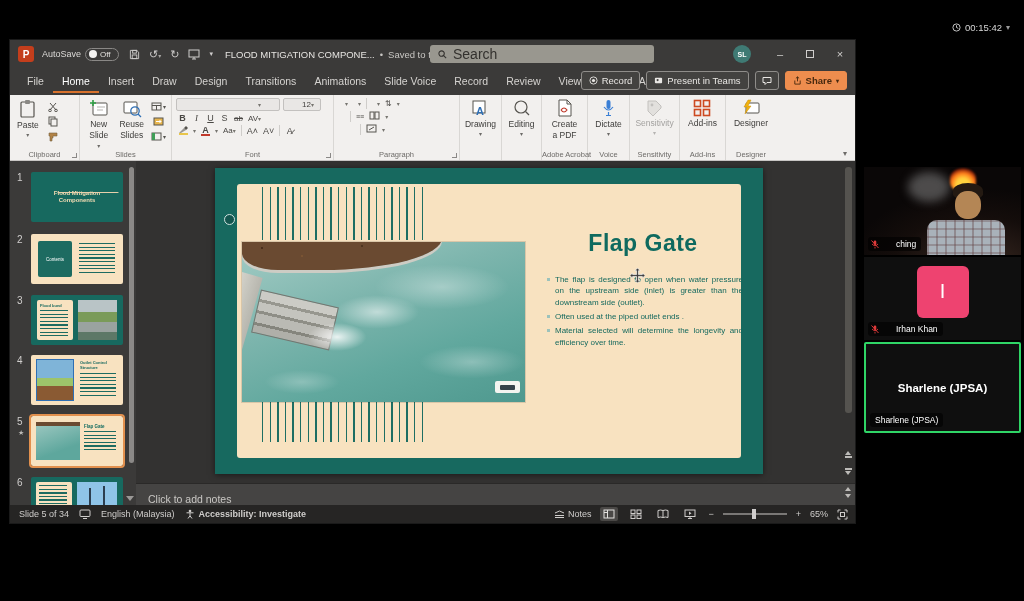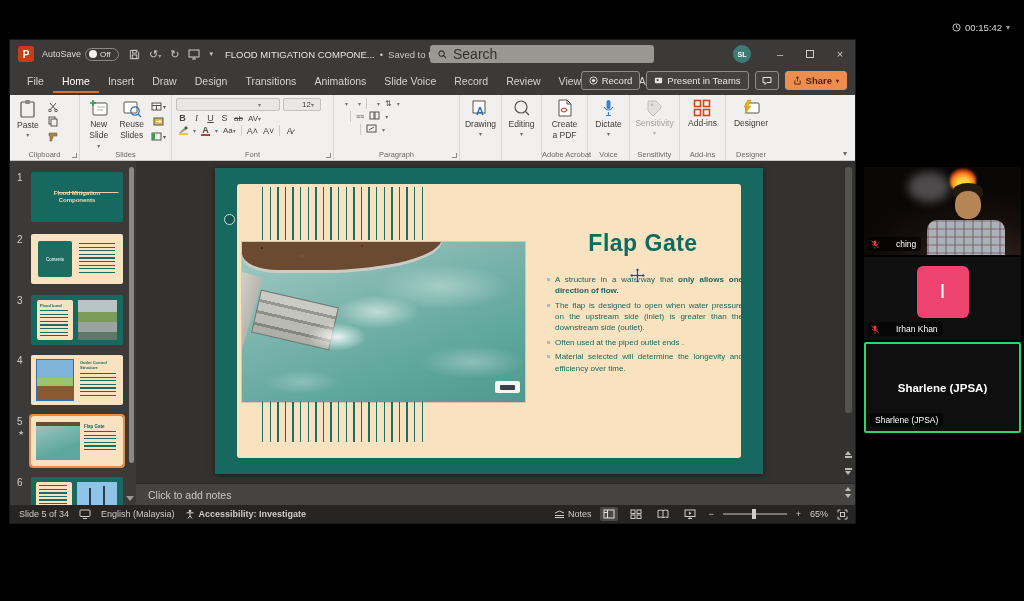--- a/index.html
+++ b/index.html
@@ -76,21 +76,21 @@
   .fakelines.cream{background:repeating-linear-gradient(180deg,#e7d0ab 0 1.3px,transparent 1.3px 3.6px);}
 
   .editorcol{flex:1 1 auto;display:flex;flex-direction:column;min-width:0;}
   .canvas{flex:1 1 auto;background:#333231;position:relative;overflow:hidden;}
   .vthumb{position:absolute;right:3px;top:6px;width:7px;height:246px;background:#55534f;border-radius:3px;}
   .vbtn{position:absolute;right:1px;width:12px;height:13px;display:flex;flex-direction:column;align-items:center;justify-content:center;gap:1px;}
   .tri-u{width:0;height:0;border-left:3.5px solid transparent;border-right:3.5px solid transparent;border-bottom:4px solid #bdbbb8;}
   .tri-d{width:0;height:0;border-left:3.5px solid transparent;border-right:3.5px solid transparent;border-top:4px solid #bdbbb8;}
   .bar-u{width:7px;height:1.5px;background:#bdbbb8;}
 
-  .notes{height:22px;background:#454443;border-top:1px solid #2a2928;display:flex;align-items:center;padding-left:12px;color:#c9c7c4;font-size:10.5px;position:relative;flex:0 0 auto;}
+  .notes{height:22px;background:#454443;border-top:1px solid #2a2928;display:flex;align-items:flex-end;padding-left:12px;color:#c9c7c4;font-size:10.5px;position:relative;flex:0 0 auto;}
 
   
   .slide{position:absolute;left:79px;top:7px;width:548px;height:306px;background:#17695f;box-shadow:0 1px 6px rgba(0,0,0,.5);}
   .cream{position:absolute;left:22px;top:16px;width:504px;height:274px;background:#f8e2c0;border-radius:3px;}
   .stripes{position:absolute;background:repeating-linear-gradient(90deg,#1e6e63 0 1.5px,transparent 1.5px 7.6px);}
   .str-top{left:47px;top:19px;width:166px;height:53px;}
   .str-bot{left:47px;top:234px;width:166px;height:40px;}
   .handle{position:absolute;left:9px;top:46px;width:11px;height:11px;border-radius:50%;background:#14564f;border:1.5px solid #cfe2de;}
   .photo{position:absolute;left:27px;top:74px;width:283px;height:160px;background:linear-gradient(160deg,#a3ccc5 0%,#7db5ad 38%,#61a89e 68%,#4f998f 100%);overflow:hidden;box-shadow:0 0 0 1px rgba(0,0,0,.12);}
   .dirt{position:absolute;left:0;top:-4px;width:200px;height:32px;background:radial-gradient(3px 3px at 20px 10px,#4a2f1c 40%,transparent 41%),radial-gradient(3px 3px at 60px 18px,#7a5433 40%,transparent 41%),radial-gradient(4px 3px at 120px 8px,#4f3520 40%,transparent 41%),#6a4a31;border-radius:0 0 60% 18%/0 0 100% 52%;box-shadow:0 3px 0 #cdccc4;}
@@ -571,21 +571,20 @@
               <div class="gate"></div>
               <div class="foam"></div>
               <div class="wm">
                   <i></i>
                 </div>
             </div>
 
             <div class="ptitle">Flap Gate</div>
 
             <ul class="bullets">
-              <li><span>A structure in a waterway that </span><b>only allows one direction of flow.</b></li>
               <li><span>The flap is designed to open when water pressure on the upstream side (inlet) is greater than the downstream side (outlet).</span><b></b></li>
               <li><span>Often used at the piped outlet ends .</span><b></b></li>
               <li><span>Material selected will determine the longevity and efficiency over time.</span><b></b></li>
             </ul>
 
             <div class="cursor">
               <svg width="15" height="15" viewBox="0 0 16 16">
                   <path d="M8 0 L10.8 2.8 H9 V7 H13.2 V5.2 L16 8 L13.2 10.8 V9 H9 V13.2 H10.8 L8 16 L5.2 13.2 H7 V9 H2.8 V10.8 L0 8 L2.8 5.2 V7 H7 V2.8 H5.2 Z" fill="#3d3d3d" stroke="#fff" stroke-width=".7"></path>
                 </svg>
             </div>

